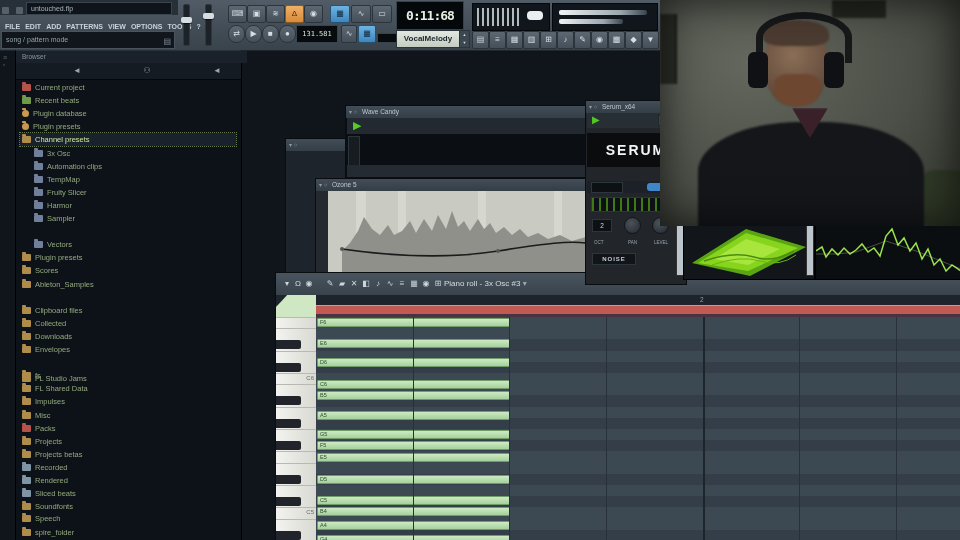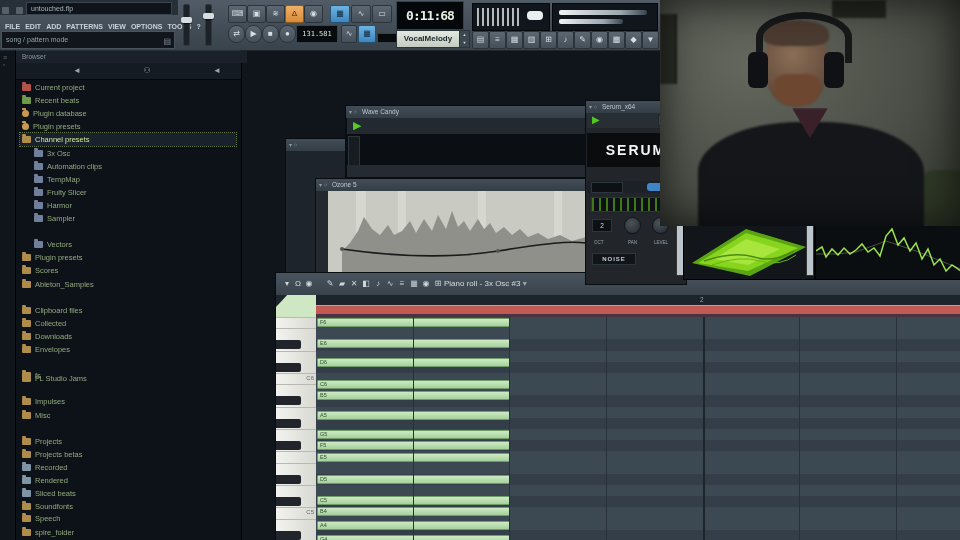--- a/index.html
+++ b/index.html
@@ -228,22 +228,24 @@
         <div class="bitem" style="top: 157.2px; padding-left: 14px;"><span class="ic sub"></span><span class="lbl">Vectors</span></div>
         <div class="bitem" style="top: 170.3px; padding-left: 2px;"><span class="ic "></span><span class="lbl">Plugin presets</span></div>
         <div class="bitem" style="top: 183.4px; padding-left: 2px;"><span class="ic "></span><span class="lbl">Scores</span></div>
         <div class="bitem" style="top: 196.5px; padding-left: 2px;"><span class="ic "></span><span class="lbl">Ableton_Samples</span></div>
         <div class="bitem" style="top: 222.7px; padding-left: 2px;"><span class="ic "></span><span class="lbl">Clipboard files</span></div>
         <div class="bitem" style="top: 235.8px; padding-left: 2px;"><span class="ic "></span><span class="lbl">Collected</span></div>
         <div class="bitem" style="top: 248.9px; padding-left: 2px;"><span class="ic "></span><span class="lbl">Downloads</span></div>
         <div class="bitem" style="top: 262px; padding-left: 2px;"><span class="ic "></span><span class="lbl">Envelopes</span></div>
         <div class="bitem" style="top: 291px; padding-left: 2px;"><span class="ic "></span><span class="lbl">FL Studio Jams</span></div>
         <div class="bitem" style="top: 288.2px; padding-left: 2px;"><span class="ic "></span><span class="lbl">fs</span></div>
+        <div class="bitem" style="top: 301.3px; padding-left: 2px;"><span class="ic "></span><span class="lbl">FL Shared Data</span></div>
         <div class="bitem" style="top: 314.4px; padding-left: 2px;"><span class="ic "></span><span class="lbl">Impulses</span></div>
         <div class="bitem" style="top: 327.5px; padding-left: 2px;"><span class="ic "></span><span class="lbl">Misc</span></div>
+        <div class="bitem" style="top: 340.6px; padding-left: 2px;"><span class="ic red"></span><span class="lbl">Packs</span></div>
         <div class="bitem" style="top: 353.7px; padding-left: 2px;"><span class="ic "></span><span class="lbl">Projects</span></div>
         <div class="bitem" style="top: 366.8px; padding-left: 2px;"><span class="ic "></span><span class="lbl">Projects betas</span></div>
         <div class="bitem" style="top: 379.9px; padding-left: 2px;"><span class="ic wave"></span><span class="lbl">Recorded</span></div>
         <div class="bitem" style="top: 393px; padding-left: 2px;"><span class="ic wave"></span><span class="lbl">Rendered</span></div>
         <div class="bitem" style="top: 406.1px; padding-left: 2px;"><span class="ic wave"></span><span class="lbl">Sliced beats</span></div>
         <div class="bitem" style="top: 419.2px; padding-left: 2px;"><span class="ic "></span><span class="lbl">Soundfonts</span></div>
         <div class="bitem" style="top: 431px; padding-left: 2px;"><span class="ic "></span><span class="lbl">Speech</span></div>
         <div class="bitem" style="top: 445.4px; padding-left: 2px;"><span class="ic "></span><span class="lbl">spire_folder</span></div>
       </div>
   </div>

